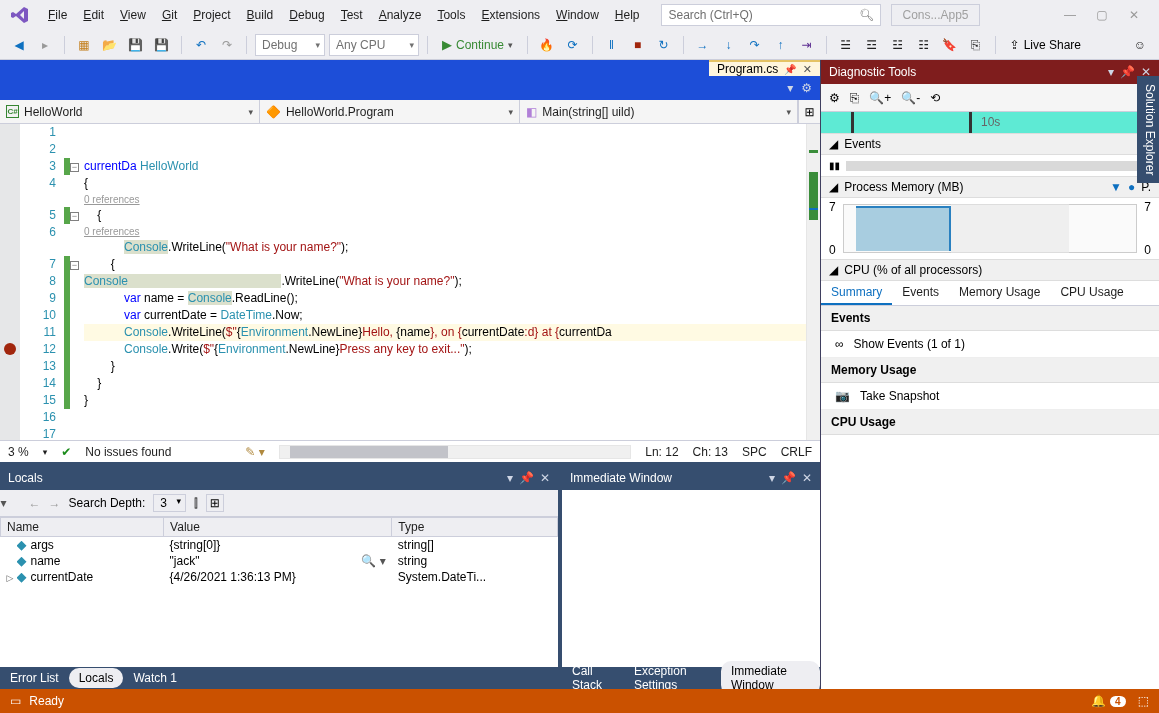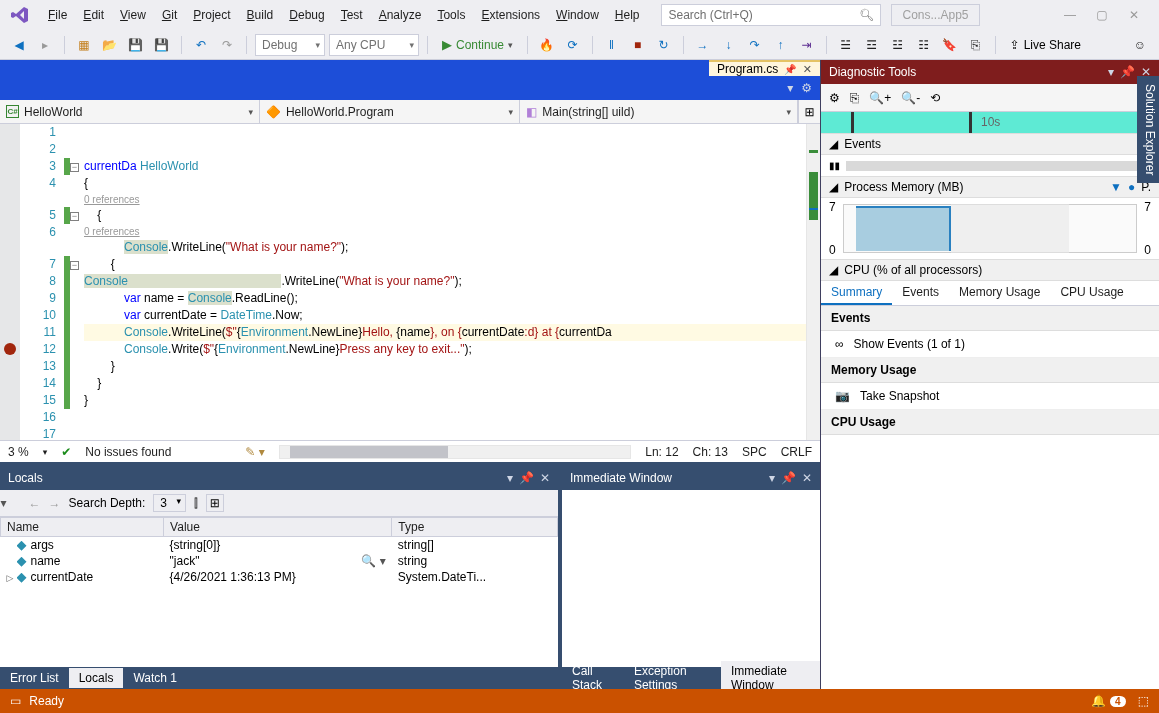--- a/index.html
+++ b/index.html
@@ -92,21 +92,21 @@
 .locals-grid { flex: 1; overflow: auto;}
 .locals-grid table { width: 100%; border-collapse: collapse;}
 .locals-grid th { text-align: left; font-weight: normal; background: #eeeef2; border: 1px solid #cccedb; padding: 2px 6px; color: #1e1e1e;}
 .locals-grid td { padding: 1px 6px; border-bottom: 0px solid #eee;}
 .var-ic { width: 10px; height: 10px; display: inline-block; background: #2b91af; clip-path: polygon(50% 0, 100% 50%, 50% 100%, 0 50%); margin-right: 4px; vertical-align: middle;}
 .expand-tri { color: #666; font-size: 9px; display: inline-block; width: 10px;}
 .immediate { flex: 1; display: flex; flex-direction: column; background: #fff;}
 .imm-body { flex: 1; background: #fff;}
 
 .bottom-tabs { height: 22px; background: #364E6F; display: flex; align-items: center;}
-.bottom-tabs .bt { padding: 3px 10px; color: #fff; font-size: 12px; cursor: pointer;}
+.bottom-tabs .bt { padding: 3px 10px; color: #fff; font-size: 12px; cursor: pointer; border-radius: 10px;}
 .bottom-tabs .bt.act { background: #eeeef2; color: #000;}
 .bottom-row { display: flex;}
 .bottom-row > div { display:flex; }
 
 .statusbar { height: 24px; background: #ca5100; color: #fff; display: flex; align-items: center; padding: 0 10px;}
 .statusbar .r { margin-left: auto; display: flex; gap: 4px; align-items: center;}
 
 .side-tab { position: absolute; right: 0; top: 76px; width: 22px; background: #364E6F; color: #fff; writing-mode: vertical-rl; padding: 8px 2px; font-size: 12px;}
 
 svg { display: block; }

